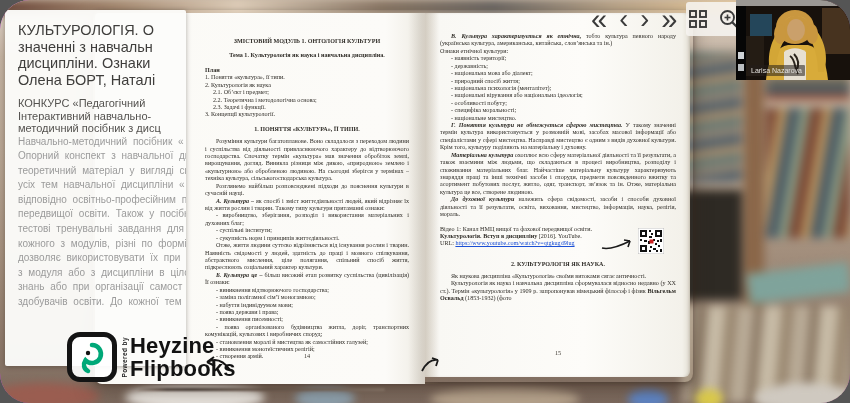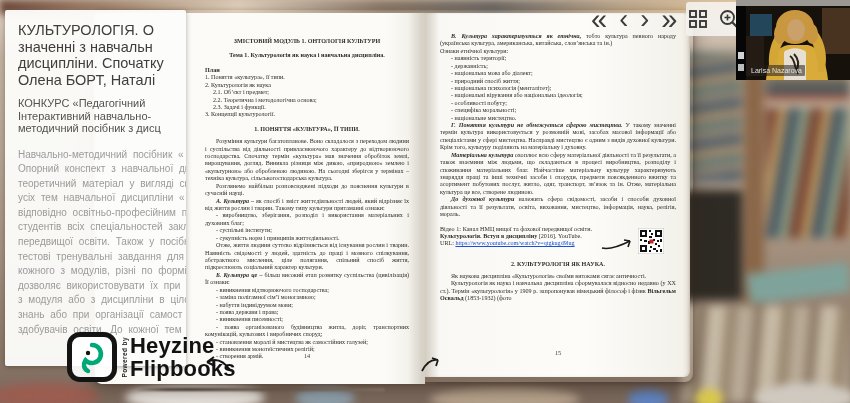--- a/index.html
+++ b/index.html
@@ -1,17 +1,17 @@
 <!DOCTYPE html>
 <html><head>
 <meta charset="utf-8">
 <style>
   html,body{margin:0;padding:0;background:#555;}
   #stage{position:relative;width:850px;height:403px;overflow:hidden;
-         font-family:"Liberation Sans",sans-serif;background:#d946ef;}
+         font-family:"Liberation Sans",sans-serif;background:#d946ef;border-radius:30px;}
   #stage *{box-sizing:border-box;}
 
   
   .bg-base{position:absolute;inset:0;
     background:linear-gradient(180deg,#c9b9a9 0%,#d3c6b8 6%,#c2b1a0 14%,#b5a391 38%,#a38f7d 62%,#8f7b6b 82%,#7c6a5e 100%);}
   .bg-topband{position:absolute;left:0;top:0;width:100%;height:14px;filter:blur(3px);
     background:linear-gradient(90deg,#6e4a3c 0%,#a98d74 14%,#e3d2bd 28%,#8d7a68 45%,#6f6a66 58%,#b9a489 72%,#e8c99b 86%,#b08a5f 100%);}
   .bg-shelf{position:absolute;right:0;top:30px;width:168px;height:373px;filter:blur(5px);overflow:hidden;}
   .shelf-post{position:absolute;left:62px;top:0;width:20px;height:100%;background:#8a6648;}
   .shelf-a{position:absolute;left:0;top:22px;width:60px;height:130px;
@@ -74,21 +74,21 @@
   .qr-arrow{margin:10px 4px 0 8px;flex:none;}
   .qr{flex:none;margin-top:2px;}
 
   
   .sidebar{position:absolute;left:5px;top:10px;width:181px;height:356px;z-index:5;
     background:rgba(252,252,250,.96);border-radius:2px;box-shadow:0 1px 5px rgba(40,30,20,.35);
     padding:12px 0 0 13px;overflow:hidden;}
   .t-line{white-space:nowrap;overflow:hidden;font-size:14.5px;line-height:16.5px;color:#3f3e3c;}
   .subtitle{margin-top:9px;}
   .st-line{white-space:nowrap;overflow:hidden;font-size:11px;line-height:12.5px;color:#54524f;}
-  .bodytext{margin-top:13px;}
+  .bodytext{}
   .b-line{white-space:nowrap;overflow:hidden;font-size:10px;line-height:14.6px;color:#9b9b9b;word-spacing:3px;}
 
   
   .navbar{position:absolute;left:585px;top:2px;height:34px;display:flex;align-items:center;z-index:6;}
   .navbtn{color:#3b3b3b;font-size:27px;line-height:30px;padding:0 6px;cursor:pointer;font-weight:400;}
   .navbtn.small{font-size:29px;}
   .icon-strip{position:absolute;left:686px;top:2px;width:56px;height:34px;z-index:5;
     background:rgba(246,244,240,.88);border-radius:3px;}
   .gridbtn,.zoombtn{display:flex;align-items:center;justify-content:center;padding:0 5px;cursor:pointer;}
 
@@ -243,35 +243,34 @@
   <div class="spine"></div>
 
   <svg class="fliphint fliphint-right" width="22" height="20" viewBox="0 0 22 20">
     <path d="M3,16 C7,8 13,4 19,5 M19,5 l-6,-2 M19,5 l-2,6" fill="none" stroke="#1a1a1a" stroke-width="1.8"></path>
   </svg>
 
   <div class="sidebar">
     <div class="title">
         <div class="t-line">КУЛЬТУРОЛОГІЯ. О</div>
         <div class="t-line">значенні з навчальн</div>
-        <div class="t-line">дисципліни. Спочатку</div>
+        <div class="t-line">дисципліни. Ознаки</div>
         <div class="t-line">Олена БОРТ, Наталі</div>
       </div>
     <div class="subtitle">
         <div class="st-line">КОНКУРС «Педагогічний</div>
         <div class="st-line">Інтерактивний навчально-</div>
         <div class="st-line">методичний посібник з дисц</div>
       </div>
     <div class="bodytext">
         <div class="b-line">Навчально-методичний посібник «</div>
         <div class="b-line">Опорний конспект з навчальної дисци</div>
         <div class="b-line">теоретичний матеріал у вигляді смисл</div>
         <div class="b-line">усіх тем навчальної дисципліни «</div>
         <div class="b-line">відповідно освітньо-професійним пр</div>
-        <div class="b-line">студентів всіх спеціальностей закл</div>
         <div class="b-line">передвищої освіти. Також у посібн</div>
         <div class="b-line">тестові тренувальні завдання для сам</div>
         <div class="b-line">кожного з модулів, різні по формі та</div>
         <div class="b-line">дозволяє використовувати їх при підго</div>
         <div class="b-line">з модуля або з дисципліни в цілому, під</div>
         <div class="b-line">знань або при організації самост</div>
         <div class="b-line">здобувачів освіти. До кожної тем</div>
       </div>
   </div>
 

